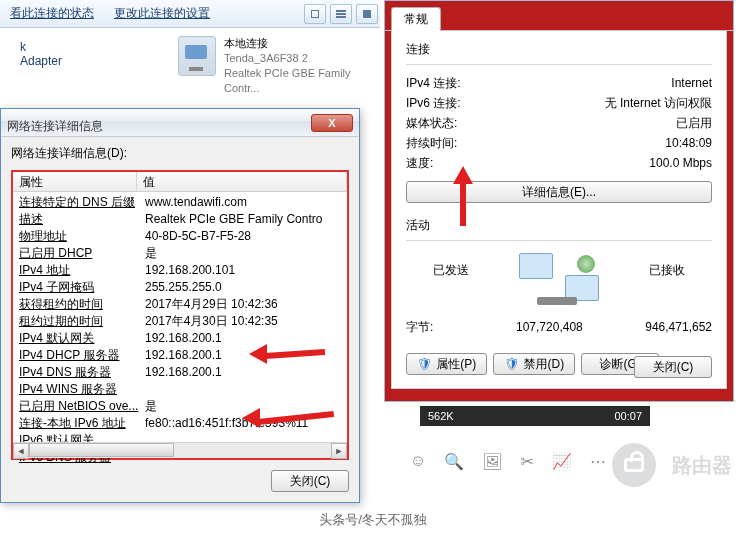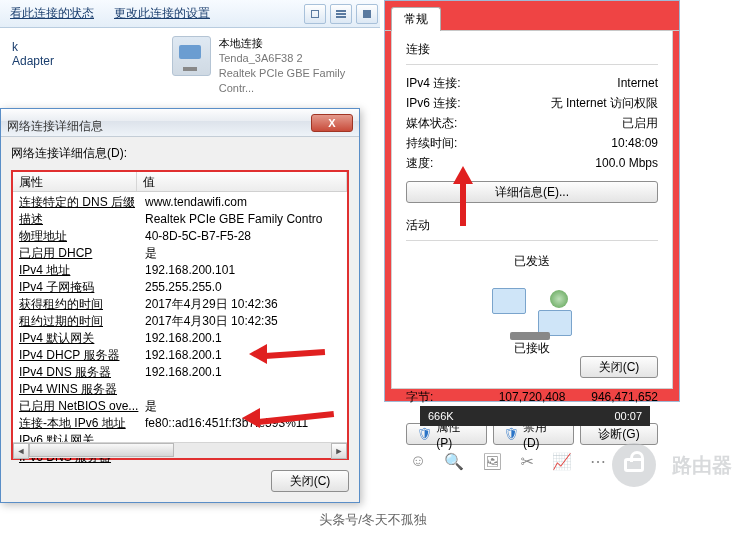--- a/index.html
+++ b/index.html
@@ -9,21 +9,21 @@
 .toolbar { position: absolute; top: 0; left: 0; width: 380px; height: 28px; background: linear-gradient(#f7fbff,#e4eef8); border-bottom: 1px solid #b8ccdf; display: flex; align-items: center; font-size: 12px; color: #1a3e6e; text-decoration: underline; }
 .toolbar .item { padding: 0 10px; }
 .toolbar .ticons { margin-left: auto; display: flex; }
 .toolbar .ticon { width: 22px; height: 20px; border: 1px solid #a8c1da; margin: 0 2px; background: linear-gradient(#fefefe,#dce8f4); border-radius: 2px; display:flex;align-items:center;justify-content:center; }
 .toolbar .ticon .sq { width:8px;height:8px;border:1px solid #5a7aa0; }
 .toolbar .ticon .bars { display:flex;flex-direction:column;gap:1px; }
 .toolbar .ticon .bars div{width:10px;height:2px;background:#5a7aa0;}
 
 
 .adapter-area { position: absolute; top: 28px; left: 0; width: 380px; height: 70px; background: #fff; display: flex; }
-.adapter-text { font-size: 12px; color: #1a3e6e; padding: 12px 0 0 12px; }
+.adapter-text { font-size: 12px; color: #1a3e6e; padding: 12px 0 0 20px; }
 .conn-item { display: flex; padding: 8px 0 0 110px; }
 .conn-icon { width: 40px; height: 40px; background: linear-gradient(#dfe9f3,#cfd9e3); border: 1px solid #b4c4d4; border-radius: 3px; margin-right: 8px; position:relative; }
 .conn-icon::before{content:"";position:absolute;left:6px;top:8px;width:22px;height:14px;background:#6b9dd1;border-radius:2px;}
 .conn-icon::after{content:"";position:absolute;left:10px;bottom:4px;width:14px;height:4px;background:#888;}
 .conn-text { font-size: 11px; color: #333; line-height: 15px; }
 .conn-text .t1 { color: #000; }
 .conn-text .t2,.conn-text .t3 { color: #777; }
 
 
 .dialog-detail { position: absolute; top: 108px; left: 0; width: 360px; border: 1px solid #5a8ec7; background: #f0f0f0; box-shadow: 2px 2px 8px rgba(0,0,0,.25); }
@@ -42,32 +42,32 @@
 .list-rows .row .c1 { width: 128px; padding-left: 6px; white-space:nowrap; overflow:hidden;text-decoration:underline;}
 .list-rows .row .c2 { flex:1; padding-left: 4px; white-space:nowrap; overflow:hidden;}
 .hscroll { position:absolute; bottom:0; left:0; right:0; height:16px; background:#f0f0f0; display:flex; border-top:1px solid #d4d4d4;}
 .hscroll .arr{width:16px;height:16px;background:linear-gradient(#fefefe,#dcdcdc);border:1px solid #b8b8b8;display:flex;align-items:center;justify-content:center;font-size:9px;color:#555;}
 .hscroll .track{flex:1;background:#eaeaea;position:relative;}
 .hscroll .thumb{position:absolute;left:0;top:0;height:14px;width:48%;background:linear-gradient(#f8f8f8,#d6d6d6);border:1px solid #b8b8b8;}
 .dialog-footer { display:flex; justify-content:flex-end; padding-top:10px; }
 .btn { min-width: 78px; height: 22px; background: linear-gradient(#fdfdfd,#e4e4e4); border:1px solid #8e8e8e; border-radius:3px; font-size:12px; display:flex;align-items:center;justify-content:center; cursor:pointer; padding:0 10px;}
 
 
-.dialog-status { position: absolute; top: 0; left: 384px; width: 296px; height: 402px; border:1px solid #9fb9d5; background:#ef4444; }
+.dialog-status { position: absolute; top: 0; left: 384px; width: 350px; height: 402px; border:1px solid #9fb9d5; background:#b91c1c; }
 .dialog-status .tabrow { height:30px; padding:6px 6px 0; display:flex; border-bottom:1px solid #c8c8c8;}
 .tab { height:24px; padding:0 12px; font-size:12px; background:#fff; border:1px solid #b0b0b0; border-bottom:none; border-radius:3px 3px 0 0; display:flex;align-items:center;}
 .status-body { padding: 10px 14px; font-size:12px; background:#fff; margin:0 6px 6px; border:1px solid #d0d0d0; border-top:none; height:358px; position:relative;}
 .fieldset-label { margin-bottom:6px; }
 .kv { display:flex; line-height:20px; font-family: SimSun, monospace;}
 .kv .k { width: 110px; }
 .kv .v { flex:1; text-align:right; }
 .hr { height:1px; background:#d8d8d8; margin:4px 0 8px; }
 .btn-row { display:flex; gap:6px; margin-top:10px; }
 .activity { margin-top:14px; }
-.act-graphic { display:flex; align-items:center; justify-content:space-between; margin:12px 0;flex-direction:column;}
+.act-graphic { display:flex; align-items:center; justify-content:space-between; margin:12px 0;}
 .act-col { text-align:center; width:90px;}
 .act-col .lbl { margin-bottom:18px; }
 .act-icon { width:80px;height:52px;position:relative;margin:0 auto;}
 .mon{position:absolute;width:34px;height:26px;background:#cfe5f8;border:1px solid #7aa4cc;border-radius:2px;}
 .mon1{left:0;top:0;} .mon2{right:0;bottom:4px;}
 .globe{position:absolute;right:4px;top:2px;width:18px;height:18px;border-radius:50%;background:radial-gradient(#bde0b8,#5aa050);}
 .plug{position:absolute;left:18px;bottom:0;width:40px;height:8px;background:#888;border-radius:2px;}
 .close-row { position:absolute; bottom:10px; right:14px; }
 
 
@@ -269,21 +269,21 @@
             <div class="globe"></div>
           <div class="mon mon2"></div>
             <div class="plug"></div>
         </div>
         <div class="act-col">
           <div class="lbl">已接收</div>
         </div>
       </div>
       <div class="kv">
         <div class="k">字节:</div>
-        <div style="flex:1;text-align:center">107,720,408</div>
+        <div style="flex:1;text-align:left">107,720,408</div>
         <div style="width:110px;text-align:right">946,471,652</div>
       </div>
     </div>
 
     <div class="btn-row" style="margin-top:16px;">
       <div class="btn">
           <span style="color:#2a74c7;margin-right:4px;">🛡</span>
           <span>属性(P)</span>
         </div>
       <div class="btn">
@@ -306,21 +306,21 @@
 <div class="arrow arrow2">
     <div class="line"></div>
     <div class="head"></div>
   </div>
 <div class="arrow arrow3">
     <div class="line"></div>
     <div class="head"></div>
   </div>
 
 <div class="task">
-  <span>666K</span>
+  <span>562K</span>
   <span>00:07</span>
 </div>
 
 <div class="iconrow">
   <span>☺</span>
   <span>🔍</span>
   <span>🖼</span>
   <span>✂</span>
   <span>📈</span>
   <span>⋯</span>

